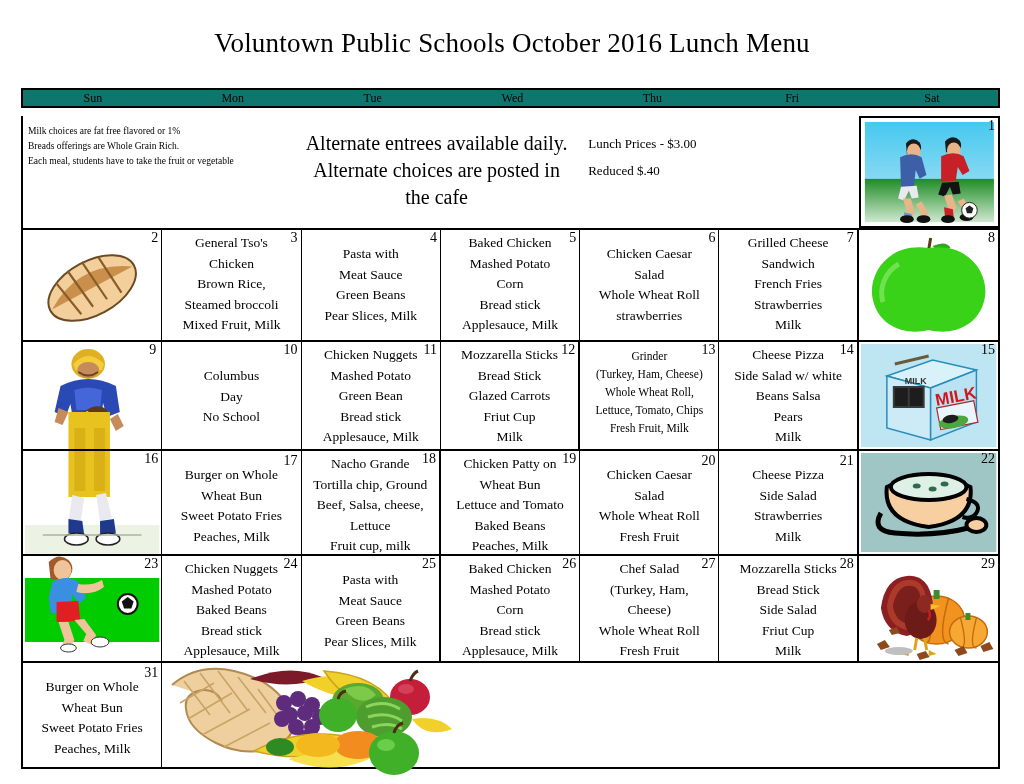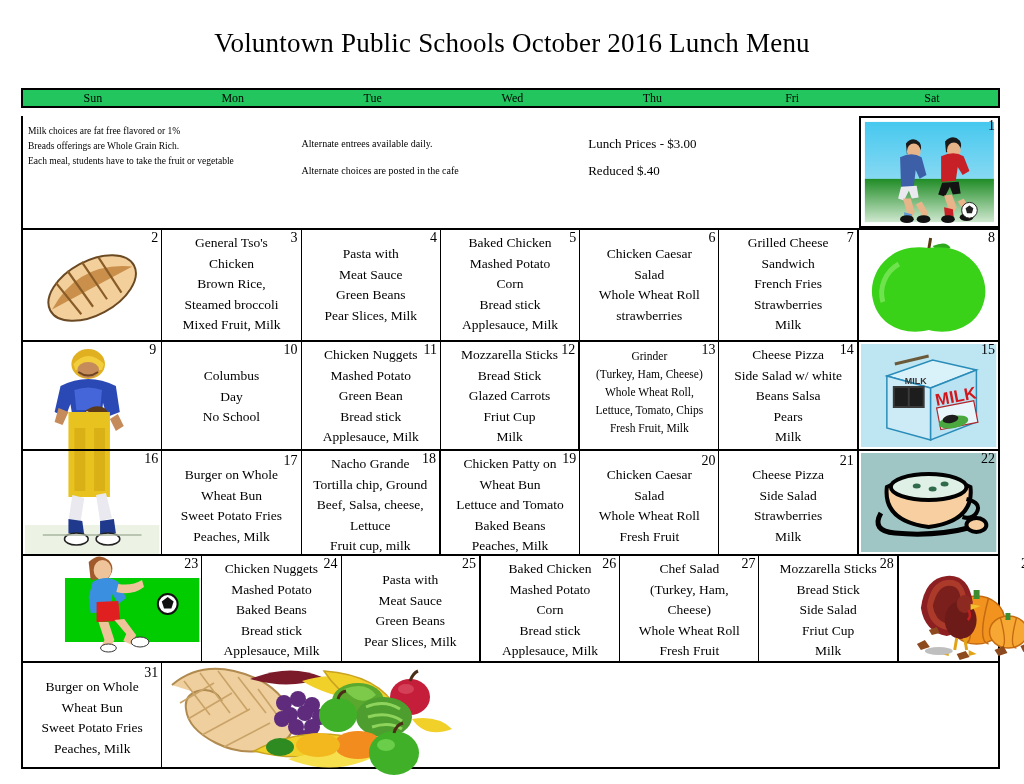--- a/index.html
+++ b/index.html
@@ -12,21 +12,21 @@
 
   .title{
     position:absolute;left:0;top:28px;width:1024px;
     text-align:center;font-size:27px;letter-spacing:.2px;
     font-family:"Liberation Serif","DejaVu Serif",serif;
   }
 
   
   .dow-row{
     position:absolute;left:21px;top:88px;width:979px;height:20px;
-    border:2px solid #000;display:flex;box-sizing:border-box;background:#22c55e;
+    border:2px solid #000;display:flex;box-sizing:border-box;background:#0f766e;
   }
   .dow{
     flex:0 0 139.85px;text-align:center;font-size:12px;line-height:16px;
   }
 
   
   .grid{
     position:absolute;left:21px;top:116px;width:979px;
     border-left:2px solid #000;border-right:2px solid #000;
     box-sizing:border-box;background:#fff;
@@ -63,21 +63,21 @@
   .menu.mid{padding-top:12px;}
   .menu.mid2{padding-top:22px;}
 
   
   .notes-left{
     position:absolute;left:5px;top:8px;width:270px;
     font-size:9.5px;line-height:15px;text-align:left;
   }
   .notes-mid{
     position:absolute;left:0px;top:14px;width:270px;
-    font-size:10px;line-height:27px;text-align:left;
+    font-size:20px;line-height:27px;text-align:center;
   }
   .notes-right{
     position:absolute;left:8px;top:14px;width:260px;
     font-size:13px;line-height:27px;text-align:left;
   }
   .notes-cell{position:relative;overflow:visible;}
   svg{display:block;}
 
   .imgbox{position:absolute;left:0;top:0;width:100%;height:100%;}
 </style>
@@ -433,21 +433,21 @@
             <path d="M108 48 q16 4 10 14 q-5 7 -14 4" fill="none" stroke="#000" stroke-width="4"></path>
             <path d="M22 62 q-10 18 14 20 q40 4 78 -6" fill="none" stroke="#000" stroke-width="5"></path>
             <ellipse cx="118" cy="74" rx="10" ry="7" fill="#f7cfa0" stroke="#000" stroke-width="4"></ellipse>
           </svg>
         </div>
       </div>
     </div>
 
     <div class="row wk">
 
-      <div class="cell r4" style="padding:5px;margin-left:40px;">
+      <div class="cell r4" style="padding:5px;">
         <div class="daynum" style="z-index:3;">23</div>
         <div class="imgbox">
           <svg viewBox="0 0 140 105" width="100%" height="100%" preserveAspectRatio="none">
             <rect x="2" y="22" width="136" height="64" fill="#00cc00"></rect>
             <path d="M26 6 q10 -10 20 -2 q8 8 0 18 l-18 2z" fill="#a05a2c"></path>
             <ellipse cx="40" cy="14" rx="9" ry="10" fill="#f0c49a"></ellipse>
             <path d="M30 26 q14 -8 26 0 l8 16 -8 6 -6 -10 -2 18 -20 1 -2 -16z" fill="#3a8fe0"></path>
             <path d="M34 46 l22 -1 2 20 -24 1z" fill="#e02020"></path>
             <path d="M56 28 q14 2 24 -4 l2 7 q-12 9 -28 5z" fill="#f0c49a"></path>
             <path d="M36 66 l6 18 -4 8 8 4 6 -12 -6 -18z" fill="#f0c49a"></path>

